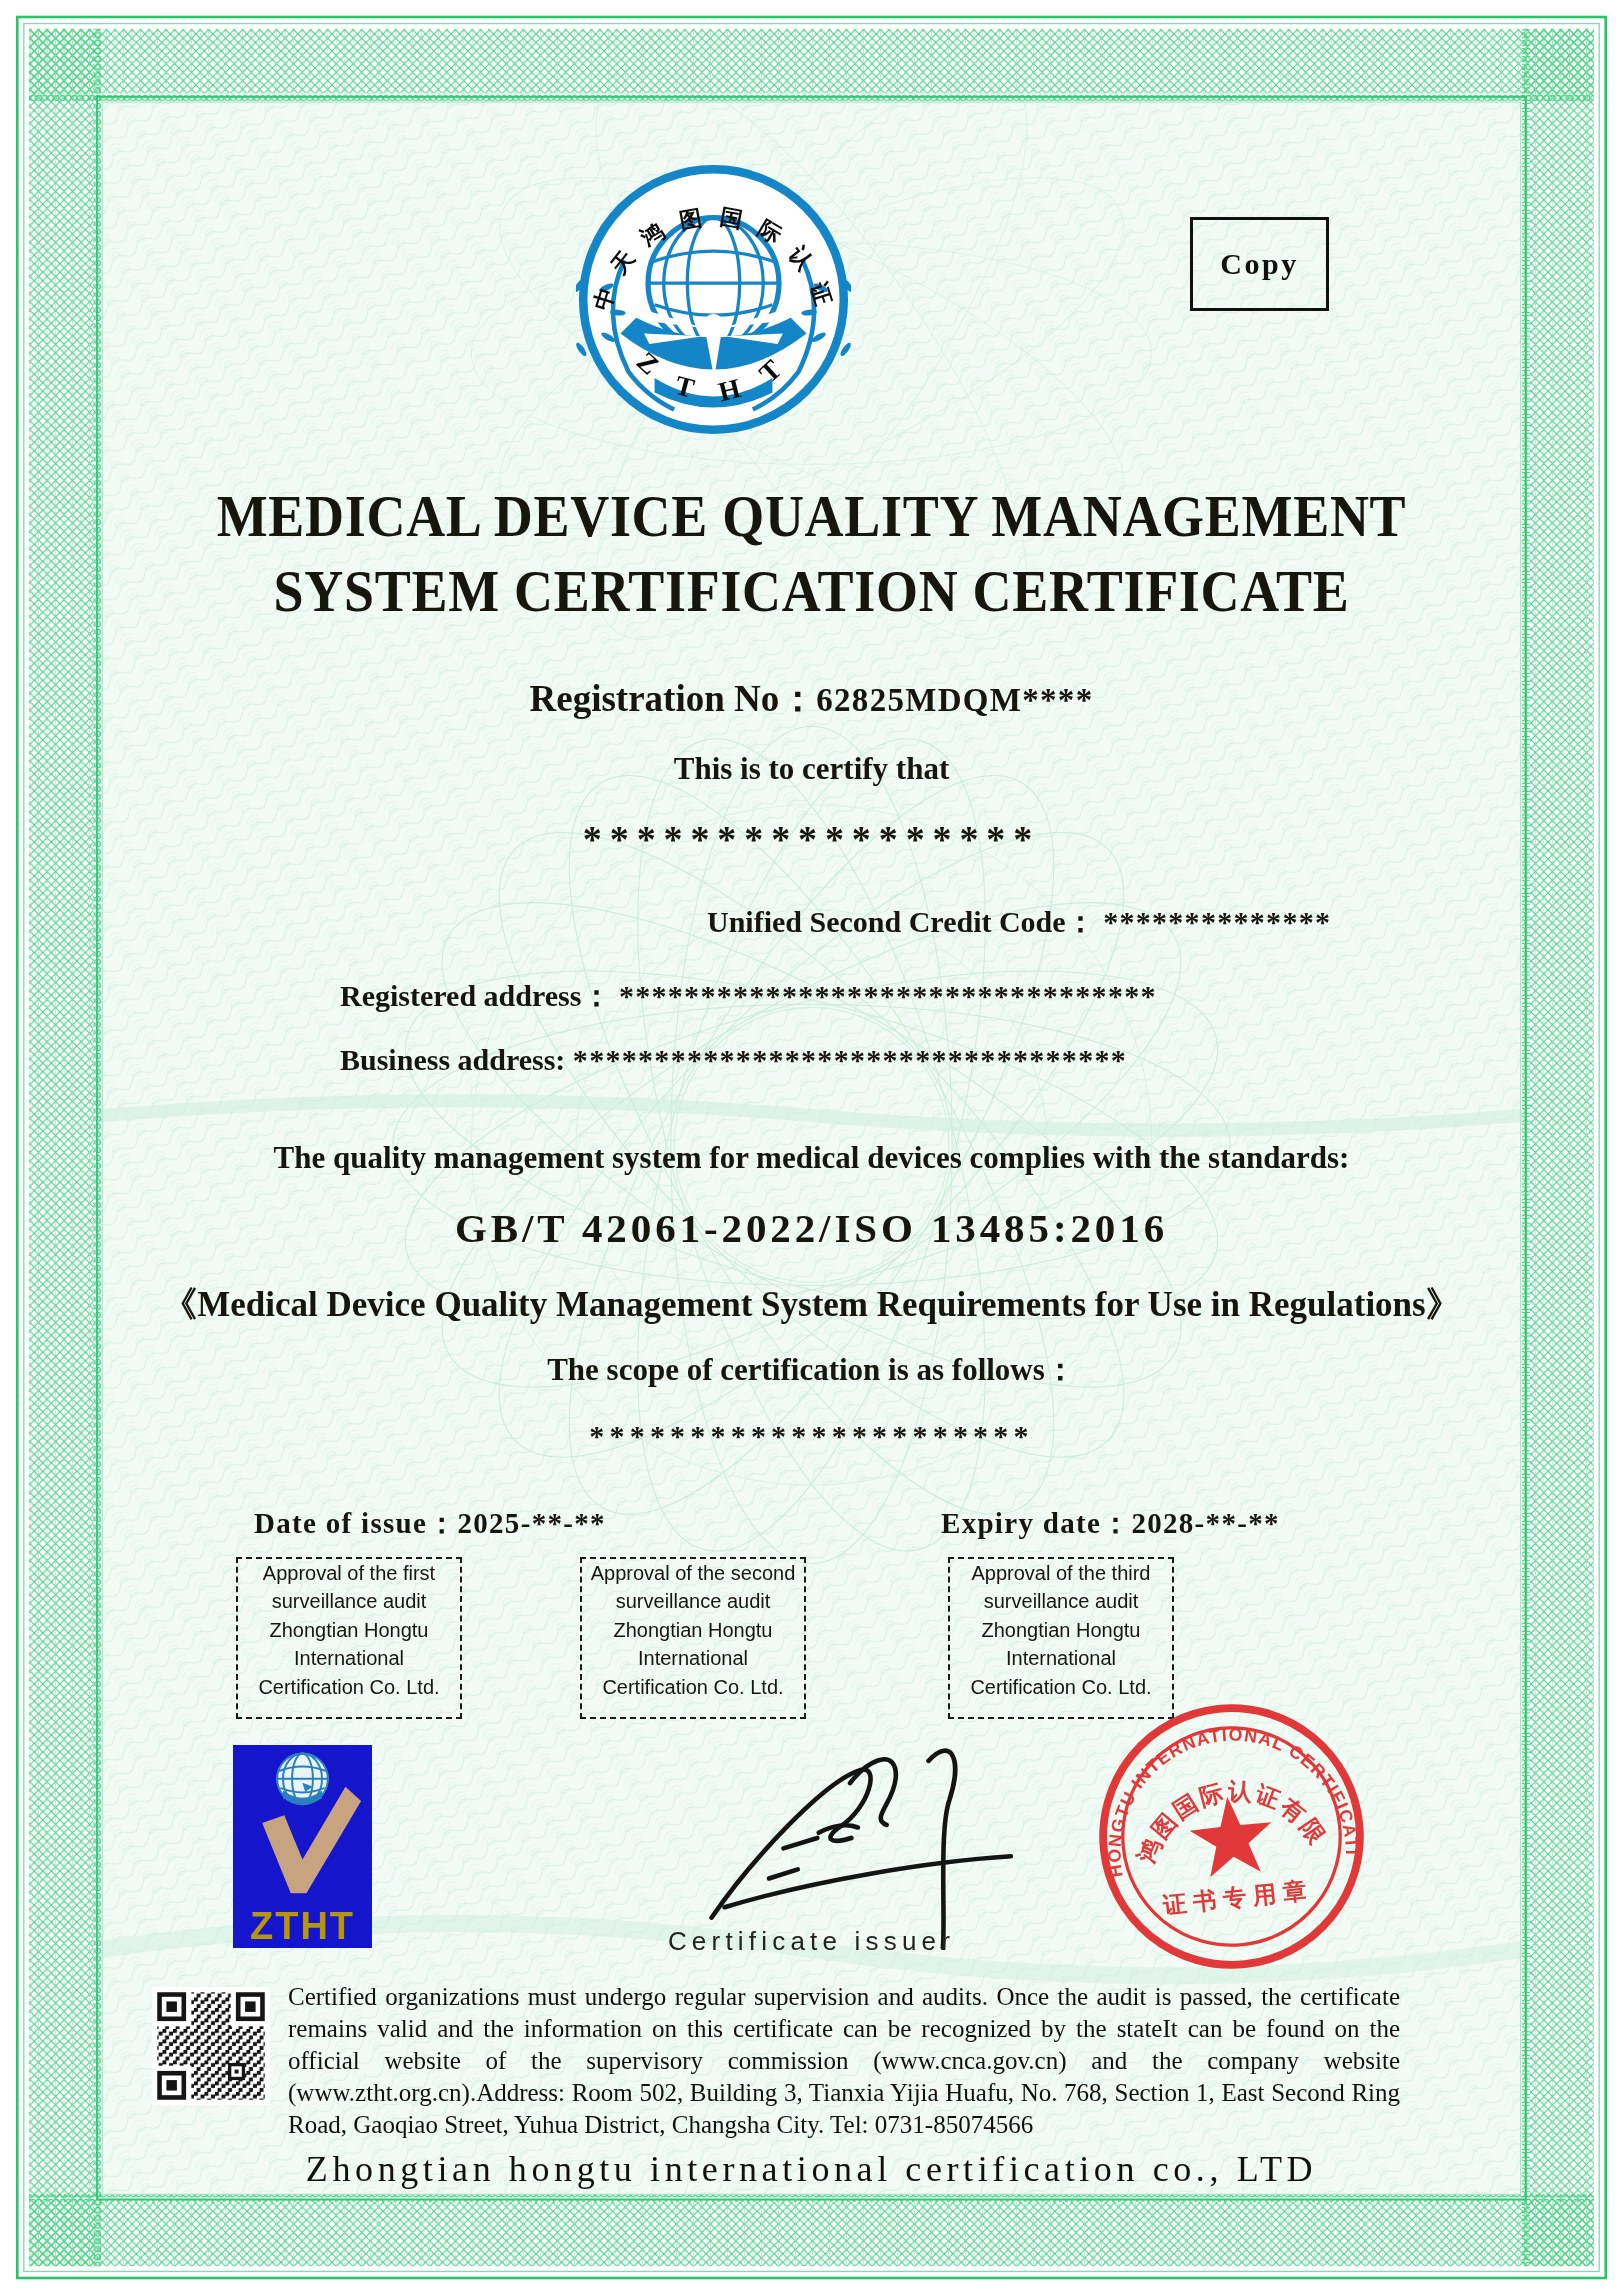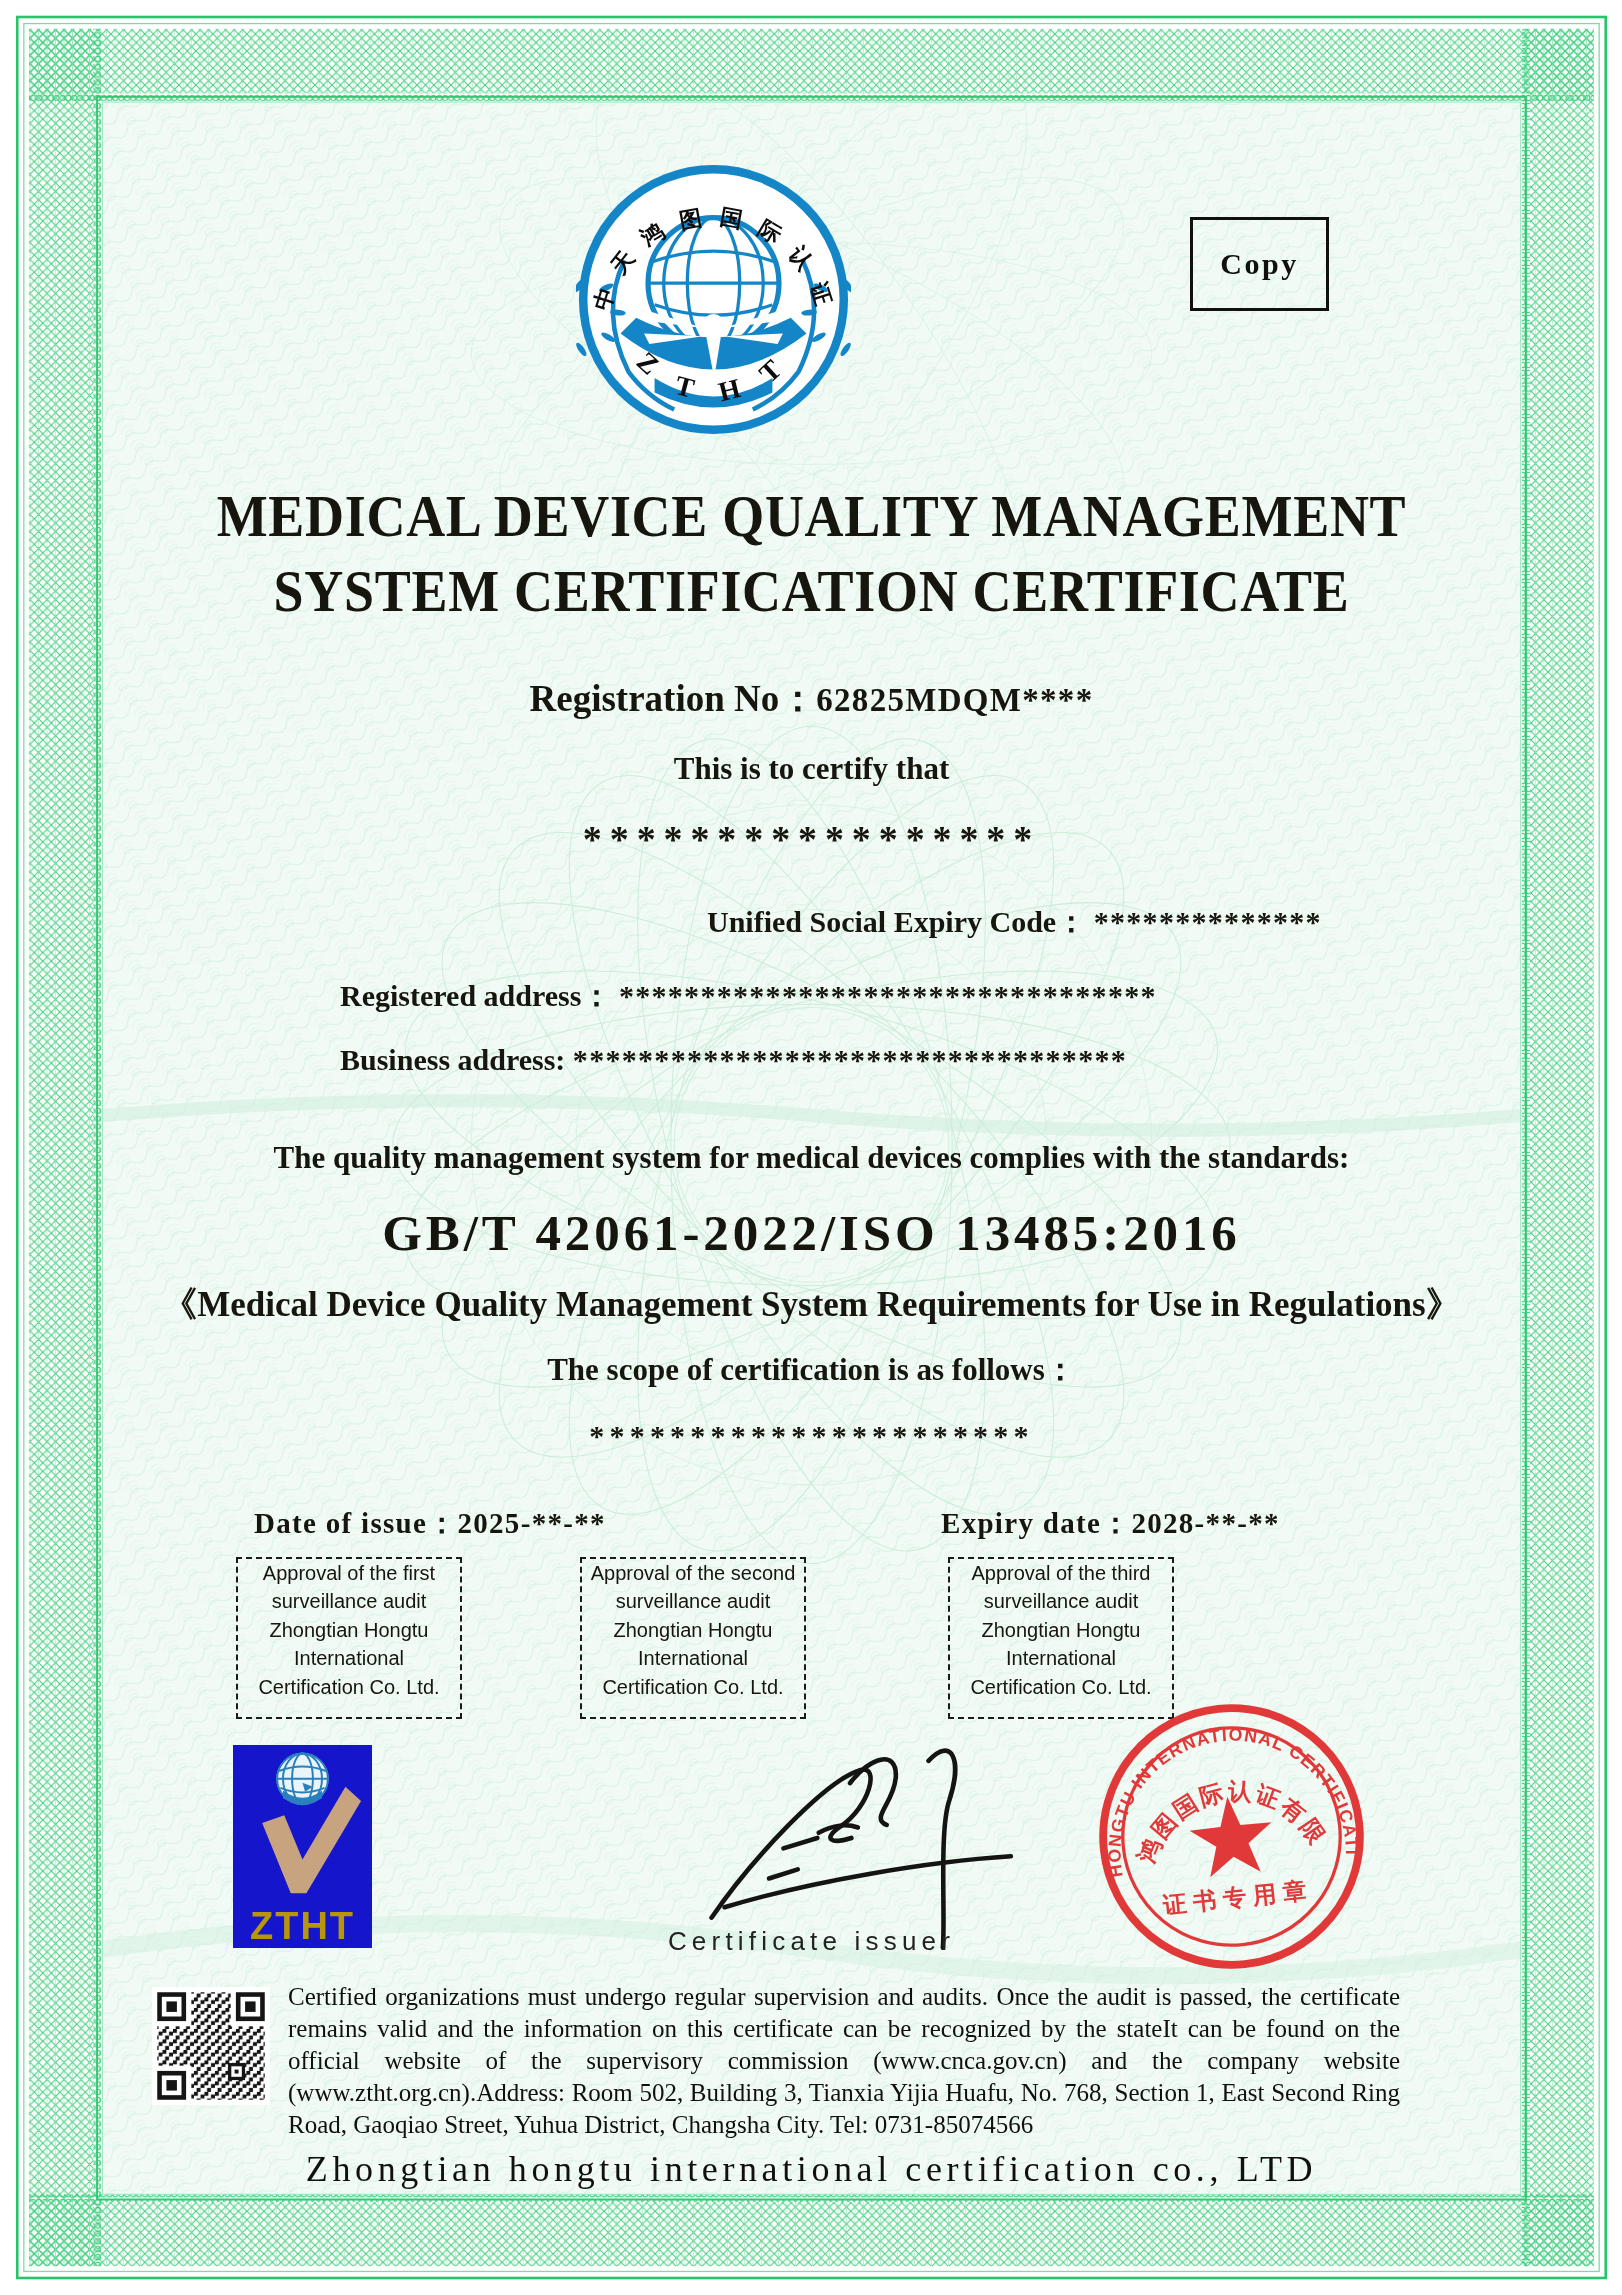--- a/index.html
+++ b/index.html
@@ -10,21 +10,21 @@
   .deco{pointer-events:none;}
   .title-line{font-weight:bold;font-size:54px;letter-spacing:0.7px;transform:scaleY(1.08);}
   .reg-line{font-size:37px;font-weight:bold;}
   .reg-line .val{font-size:33px;letter-spacing:1.3px;}
   .certify{font-size:31px;font-weight:bold;transform:scaleY(1.05);}
   .stars1{font-size:38px;font-weight:bold;letter-spacing:7.9px;}
   .stars2{font-size:30px;font-weight:bold;letter-spacing:5.2px;}
   .field{font-size:30px;font-weight:bold;}
   .field .val{letter-spacing:1.3px;}
   .std-intro,.scope-intro{font-size:31px;font-weight:bold;}
-  .std-code{font-size:51px;font-weight:bold;letter-spacing:3.9px;}
+  .std-code{font-size:41px;font-weight:bold;letter-spacing:3.9px;}
   .std-title{font-size:35px;font-weight:bold;}
   .date-line{font-size:29px;font-weight:bold;letter-spacing:1.3px;}
   .audit-box{box-sizing:border-box;width:226px;height:162px;border:2px dashed #1b1b1b;
              font-family:"Liberation Sans", sans-serif;font-size:20px;line-height:1.42;
              text-align:center;display:flex;flex-direction:column;justify-content:flex-start;}
   .zt-logo{width:139px;height:203px;background:#1515cc;display:flex;flex-direction:column;
            align-items:center;justify-content:flex-start;}
   .zt-text{font-family:"Liberation Sans", sans-serif;font-weight:800;font-size:38px;
            color:#b8960c;letter-spacing:2px;margin-top:3.9px;}
   .issuer{font-family:"Liberation Sans", sans-serif;font-size:26px;letter-spacing:5.2px;color:#222;}
@@ -169,21 +169,21 @@
 
   <div class="abs center reg-line" style="top:674px;">
     <span>Registration No：</span><span class="val">62825MDQM****</span>
   </div>
 
   <div class="abs center certify" style="top:751px;">This is to certify that</div>
 
   <div class="abs center stars1" style="top:817px;">*****************</div>
 
   <div class="abs field" style="left:707px;top:902px;">
-    <span>Unified Social Expiry Code：</span>
+    <span>Unified Second Credit Code：</span>
     <span class="val">**************</span>
   </div>
 
   <div class="abs field" style="left:340px;top:976px;">
     <span>Registered address：</span>
     <span class="val">*********************************</span>
   </div>
 
   <div class="abs field" style="left:340px;top:1043px;">
     <span>Business address:</span>

